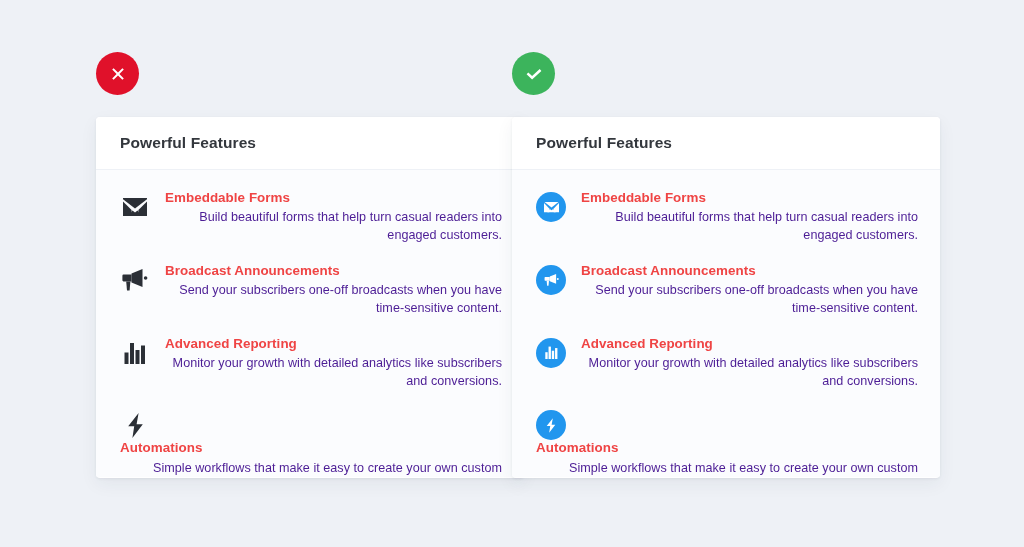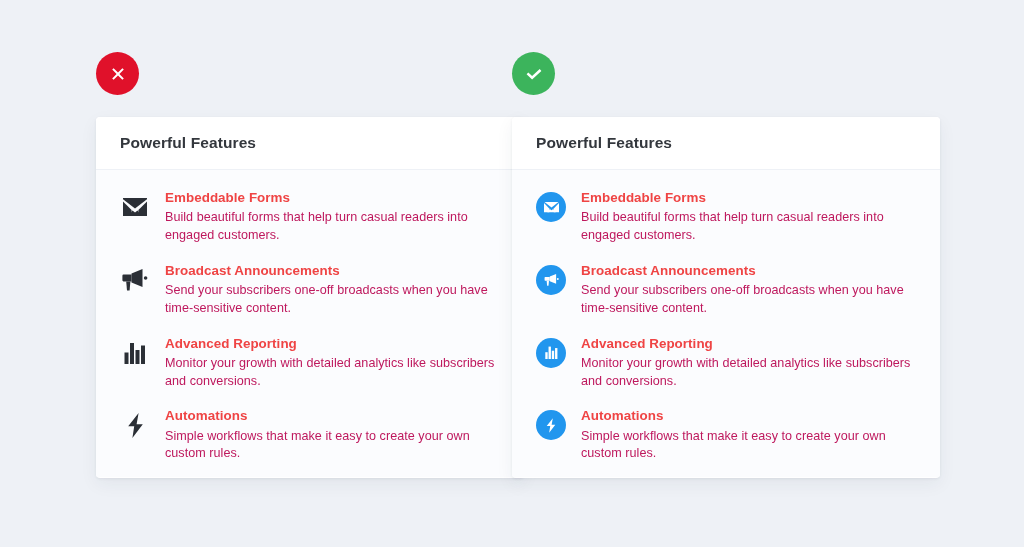--- a/index.html
+++ b/index.html
@@ -81,21 +81,21 @@
     padding: 20px 22px 18px 24px;
     height: calc(100% - 54px);
   }
 
   
   .feature {
     display: flex;
     align-items: flex-start;
     margin-bottom: 18px;
   }
-  .feature:last-child { margin-bottom: 0; }
+  .feature:last-child { margin-bottom: 0; flex-direction: column; }
 
   .feature-icon {
     flex: 0 0 auto;
     width: 30px;
     height: 30px;
     margin-right: 15px;
     margin-top: 2px;
     display: flex;
     align-items: center;
     justify-content: center;
@@ -117,23 +117,24 @@
     font-weight: 700;
     color: #ef4444;
     line-height: 1.2;
     margin-bottom: 3px;
     letter-spacing: 0.05px;
   }
 
   .feature-desc {
     font-size: 12.6px;
     font-weight: 400;
-    color: #be185d;
+    color: #4c1d95;
     line-height: 1.42;
     letter-spacing: 0.03px;
+    text-align: right;
   }
 </style>
 </head>
 <body>
 
 <div class="stage">
 
   <div class="column left">
 
     <div class="badge" style="background:#e0112a">

